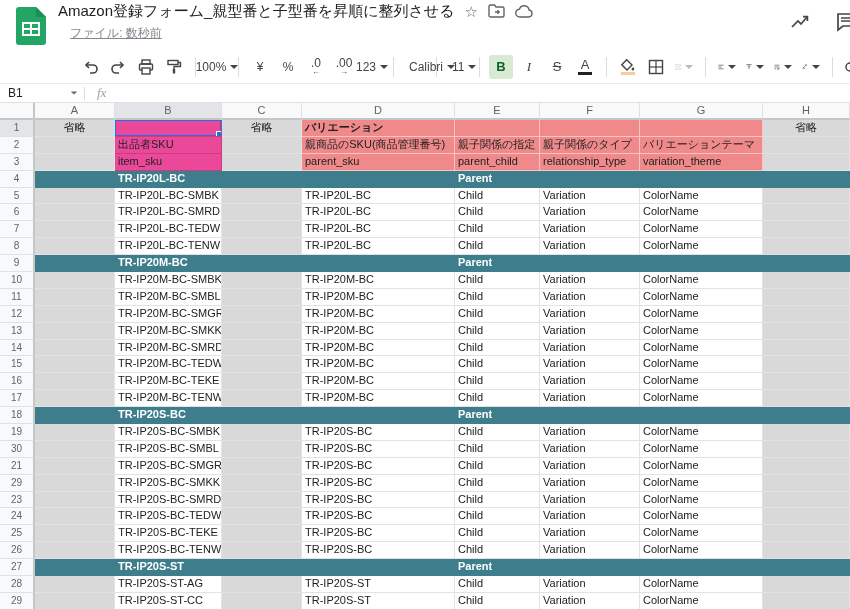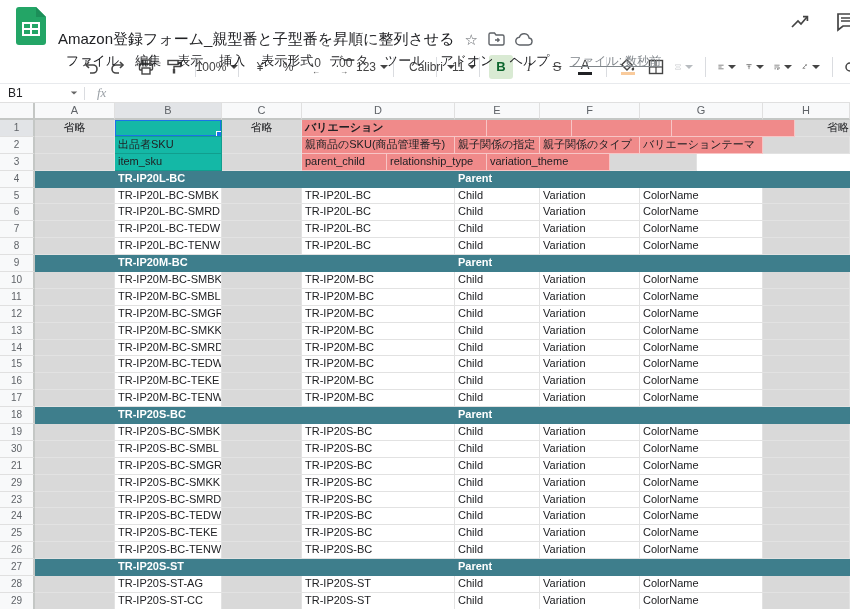--- a/index.html
+++ b/index.html
@@ -3,21 +3,21 @@
 <meta charset="utf-8">
 <style>
   * { margin:0; padding:0; box-sizing:border-box; }
   html,body { width:850px; height:609px; overflow:hidden; background:#fff;
     font-family:"Liberation Sans","DejaVu Sans",sans-serif; color:#202124; }
   .app { width:850px; height:609px; position:relative; background:#fff; }
 
   
   .hdr { height:50px; display:flex; align-items:flex-start; position:relative; }
   .logo { width:30px; height:38px; margin:7px 12px 0 16px; flex:0 0 auto; }
-  .hdr-main { padding-top:6px; flex:1 1 auto; min-width:0;margin-top:22px; }
+  .hdr-main { padding-top:0; flex:1 1 auto; min-width:0; }
   .title-row { display:flex; align-items:center; gap:10px; height:22px; }
   .doc-title { font-size:15px; color:#202124; white-space:nowrap; }
   .tr-icon { color:#5f6368; font-size:15px; line-height:1; display:inline-flex; align-items:center; }
   .menu-row { display:flex; align-items:center; height:22px; }
   .menu-items { display:flex; }
   .menu-item { font-size:13px; color:#202124; padding:1px 8px; border-radius:3px; cursor:default; }
   .last-edit { font-size:12px; color:#80868b; text-decoration:underline; margin-left:12px; white-space:nowrap; }
   .hdr-right { position:absolute; right:0; top:12px; display:flex; gap:26px; align-items:center; }
   .hdr-right .hicon { color:#444; }
 
@@ -66,21 +66,21 @@
   .grow { display:flex; height:16.9px; }
   .rownum { width:35px; background:#f8f9fa; border-right:2px solid #c4c7c5; border-bottom:1px solid #e0e0e0;
             font-size:10px; color:#5f6368; text-align:center; line-height:16px; flex:0 0 auto; }
   .rownum.hl { background:#e2e4e7; }
   .cell { border-right:1px solid #e2e2e2; border-bottom:1px solid #e2e2e2; font-size:11px;
           line-height:15.5px; padding:0 3px; white-space:nowrap; overflow:hidden; flex:0 0 auto; }
   .ctr { text-align:center; }
   .bold { font-weight:bold; }
   .c-w { background:#fff; }
   .c-g { background:#d9d9d9; }
-  .c-p { background:#14b8a6; border-color:rgba(0,0,0,.14); }
+  .c-p { background:#ec4899; border-color:rgba(0,0,0,.14); }
   .c-r { background:#f08a8a; border-color:rgba(255,255,255,.5); }
   .c-t { background:#3e7e8c; border-color:#3e7e8c; color:#fff; }
   .selected { position:relative; z-index:3; }
   .selected::after { content:""; position:absolute; inset:-1px; border:2px solid #1a73e8; pointer-events:none; }
   .selected::before { content:""; position:absolute; right:-3px; bottom:-3px; width:6px; height:6px;
                       background:#1a73e8; border:1px solid #fff; z-index:4; }
 </style>
 </head>
 <body>
 
@@ -106,31 +106,20 @@
               <path d="M7 8h4M9.4 6.2 11.2 8 9.4 9.8" fill="none" stroke="#5f6368" stroke-width="1.3"></path>
             </svg>
         </span>
         <span class="tr-icon">
           <svg width="18" height="13" viewBox="0 0 18 13">
               <path d="M5 12h8.5a3.5 3.5 0 0 0 .6-6.95A5 5 0 0 0 4.4 4.2 3.9 3.9 0 0 0 5 12z" fill="none" stroke="#5f6368" stroke-width="1.4"></path>
             </svg>
         </span>
       </div>
       <div class="menu-row">
-        <span class="menu-items">
-            <span class="menu-item">ファイル</span>
-            <span class="menu-item">編集</span>
-            <span class="menu-item">表示</span>
-            <span class="menu-item">挿入</span>
-            <span class="menu-item">表示形式</span>
-            <span class="menu-item">データ</span>
-            <span class="menu-item">ツール</span>
-            <span class="menu-item">アドオン</span>
-            <span class="menu-item">ヘルプ</span>
-          </span>
         <span class="last-edit">ファイル: 数秒前</span>
       </div>
     </div>
     <div class="hdr-right">
       <span class="hicon">
         <svg width="20" height="18" viewBox="0 0 20 18">
             <path d="M2 14 8 8l3 3 6-7" fill="none" stroke="#444" stroke-width="1.7"></path>
             <path d="M13 3.6h4.4V8" fill="none" stroke="#444" stroke-width="1.7"></path>
           </svg>
       </span>
@@ -301,21 +290,21 @@
         <div class="colh" style="width: 100px;">F</div>
         <div class="colh" style="width: 123px;">G</div>
         <div class="colh" style="width: 87px;">H</div>
       </div>
     <div id="rows">
         <div class="grow">
           <div class="rownum hl">1</div>
           <div class="cell c-g ctr" style="width: 80px;">省略</div>
           <div class="cell c-p selected" style="width: 107px;"></div>
           <div class="cell c-g ctr" style="width: 80px;">省略</div>
-          <div class="cell c-r bold" style="width: 185px;">バリエーション</div>
+          <div class="cell c-r bold" style="width: 153px;">バリエーション</div>
           <div class="cell c-r" style="width: 85px;"></div>
           <div class="cell c-r" style="width: 100px;"></div>
           <div class="cell c-r" style="width: 123px;"></div>
           <div class="cell c-g ctr" style="width: 87px;">省略</div>
         </div>
         <div class="grow">
           <div class="rownum">2</div>
           <div class="cell c-g ctr" style="width: 80px;"></div>
           <div class="cell c-p" style="width: 107px;">出品者SKU</div>
           <div class="cell c-g ctr" style="width: 80px;"></div>
@@ -323,20 +312,21 @@
           <div class="cell c-r" style="width: 85px;">親子関係の指定</div>
           <div class="cell c-r" style="width: 100px;">親子関係のタイプ</div>
           <div class="cell c-r" style="width: 123px;">バリエーションテーマ</div>
           <div class="cell c-g ctr" style="width: 87px;"></div>
         </div>
         <div class="grow">
           <div class="rownum">3</div>
           <div class="cell c-g ctr" style="width: 80px;"></div>
           <div class="cell c-p" style="width: 107px;">item_sku</div>
           <div class="cell c-g ctr" style="width: 80px;"></div>
+          <div class="cell c-r" style="width: 153px;">parent_sku</div>
           <div class="cell c-r" style="width: 85px;">parent_child</div>
           <div class="cell c-r" style="width: 100px;">relationship_type</div>
           <div class="cell c-r" style="width: 123px;">variation_theme</div>
           <div class="cell c-g ctr" style="width: 87px;"></div>
         </div>
         <div class="grow">
           <div class="rownum">4</div>
           <div class="cell c-t ctr bold" style="width: 80px;"></div>
           <div class="cell c-t bold" style="width: 107px;">TR-IP20L-BC</div>
           <div class="cell c-t ctr bold" style="width: 80px;"></div>
@@ -562,21 +552,21 @@
           <div class="cell c-g ctr" style="width: 80px;"></div>
           <div class="cell c-w" style="width: 153px;">TR-IP20S-BC</div>
           <div class="cell c-w" style="width: 85px;">Child</div>
           <div class="cell c-w" style="width: 100px;">Variation</div>
           <div class="cell c-w" style="width: 123px;">ColorName</div>
           <div class="cell c-g ctr" style="width: 87px;"></div>
         </div>
         <div class="grow">
           <div class="rownum">25</div>
           <div class="cell c-g ctr" style="width: 80px;"></div>
-          <div class="cell c-w" style="width: 107px;">TR-IP20S-BC-TEKE</div>
+          <div class="cell c-w" style="width: 107px; text-align: center;">TR-IP20S-BC-TEKE</div>
           <div class="cell c-g ctr" style="width: 80px;"></div>
           <div class="cell c-w" style="width: 153px;">TR-IP20S-BC</div>
           <div class="cell c-w" style="width: 85px;">Child</div>
           <div class="cell c-w" style="width: 100px;">Variation</div>
           <div class="cell c-w" style="width: 123px;">ColorName</div>
           <div class="cell c-g ctr" style="width: 87px;"></div>
         </div>
         <div class="grow">
           <div class="rownum">26</div>
           <div class="cell c-g ctr" style="width: 80px;"></div>

